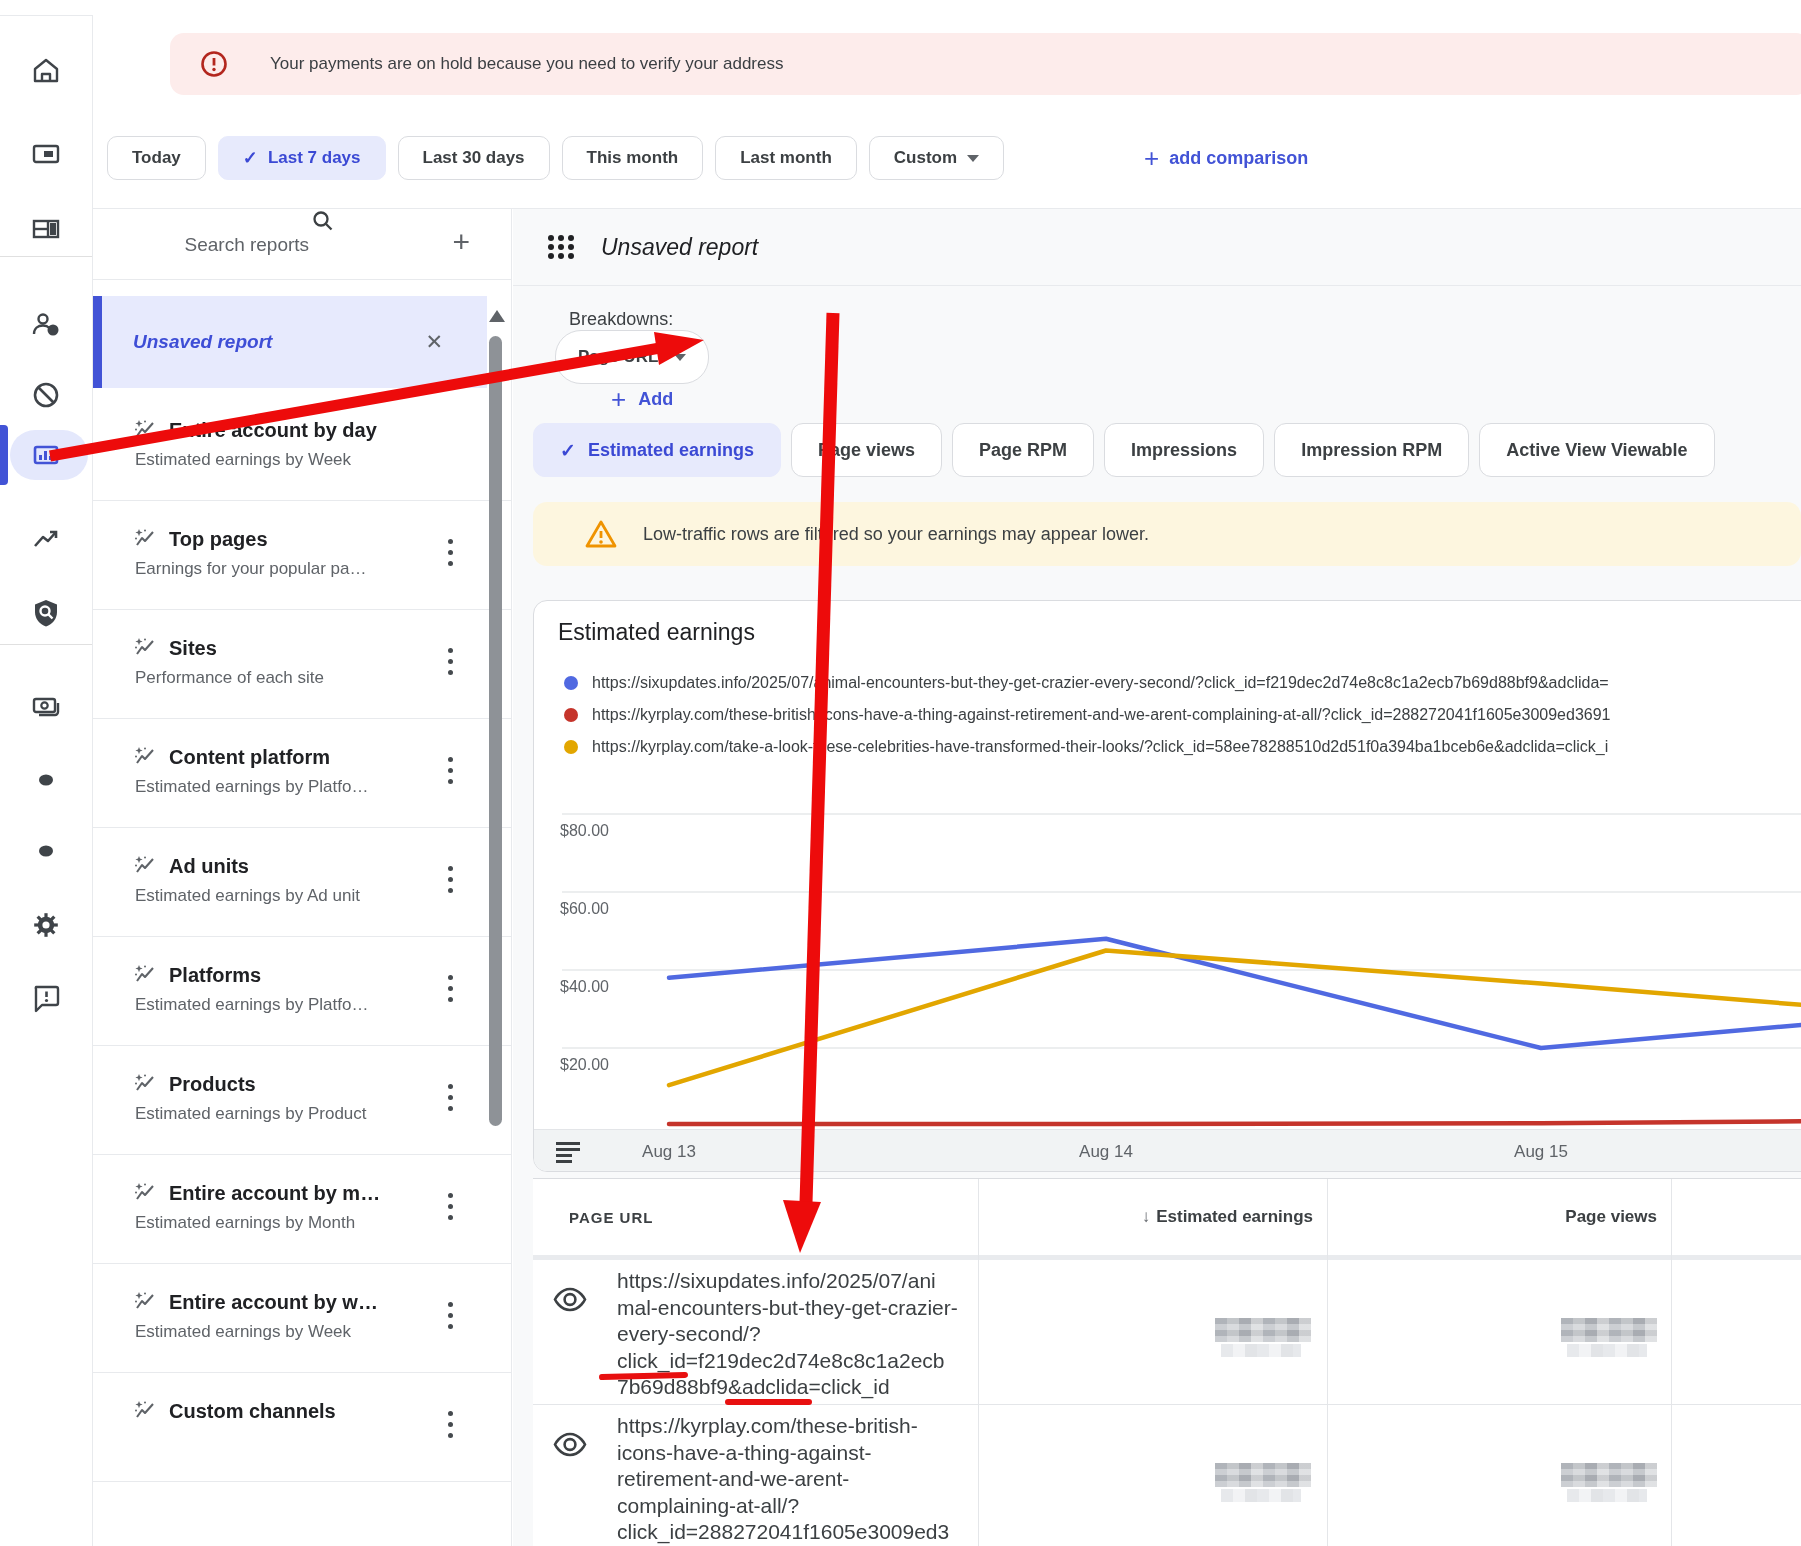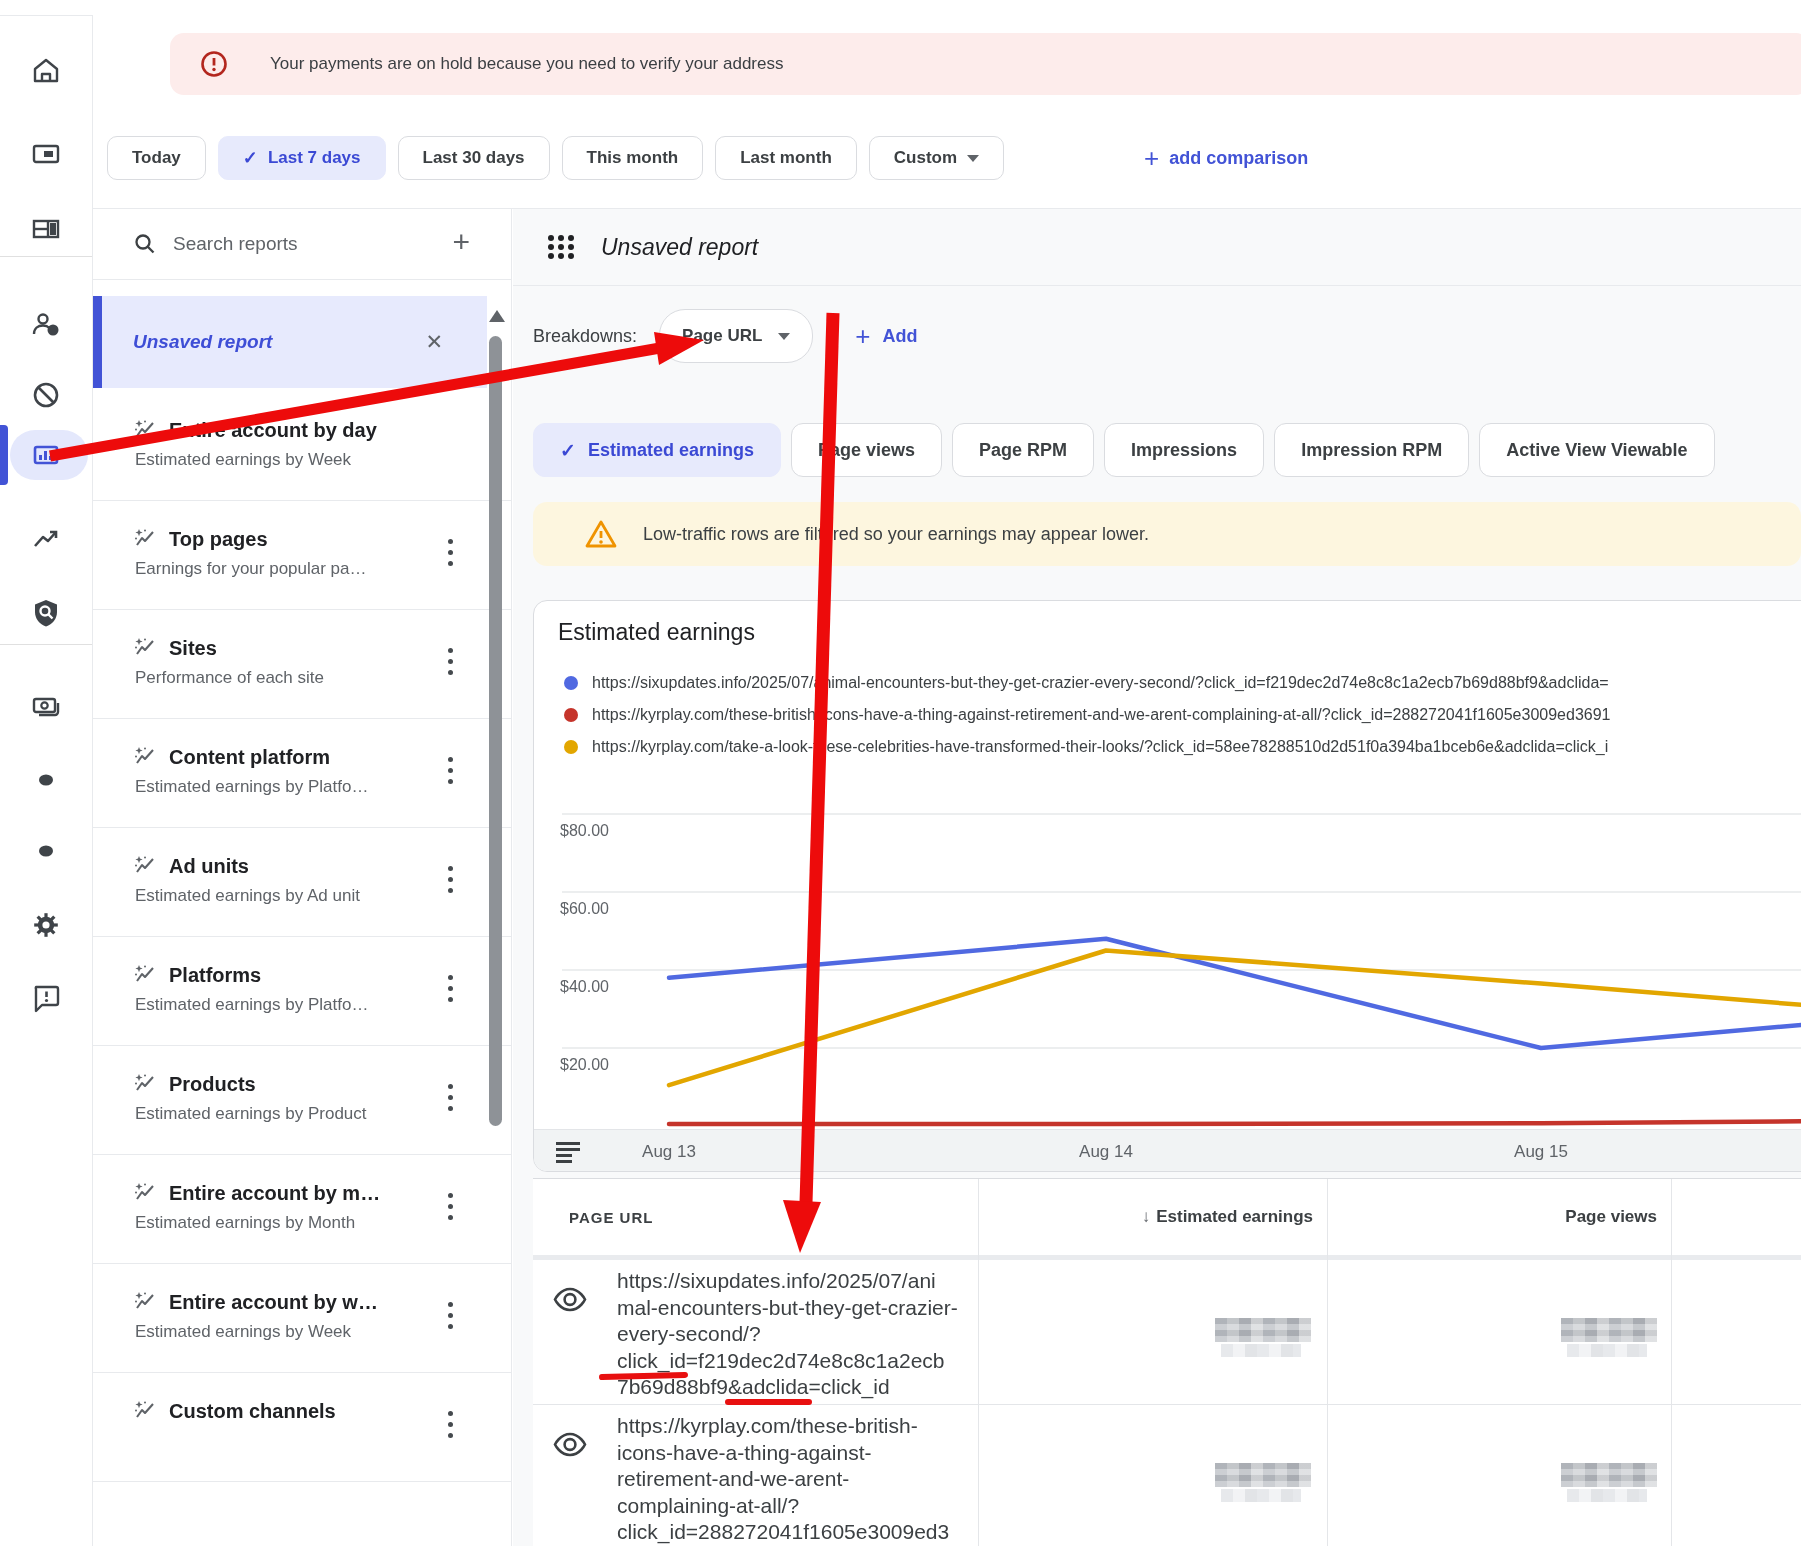--- a/index.html
+++ b/index.html
@@ -25,21 +25,21 @@
   .datebtn.selected{background:#e7eafc;border-color:#e7eafc;color:#3b49d4;}
   .datebtn .chk{color:#3b49d4;font-size:18px;}
   .caret{width:0;height:0;border-left:6px solid transparent;border-right:6px solid transparent;border-top:7px solid #5f6368;display:inline-block;}
   #addcmp{display:inline-flex;align-items:center;gap:10px;color:#4253d6;font-size:18px;font-weight:bold;margin-left:14px;}
   #addcmp .plus{font-size:26px;font-weight:normal;line-height:1;}
 
   #hdiv{position:absolute;left:93px;top:208px;width:1708px;height:1px;background:#e8eaed;}
 
   
   #panel{position:absolute;left:93px;top:209px;width:419px;height:1337px;background:#fff;border-right:1px solid #e8eaed;box-sizing:border-box;}
-  #search-row{position:absolute;left:0;top:0;width:419px;height:70px;border-bottom:1px solid #e8eaed;display:flex;align-items:center;}
+  #search-row{position:absolute;left:0;top:0;width:419px;height:70px;border-bottom:1px solid #e8eaed;display:flex;align-items:center;flex-direction:column;}
   #search-row input{border:none;outline:none;font-size:19px;color:#3c4043;font-family:"Liberation Sans",sans-serif;width:250px;background:transparent;}
   #search-row input::placeholder{color:#5f6368;}
   #panel-plus{position:absolute;right:42px;top:18px;font-size:30px;color:#5f6368;font-weight:normal;line-height:1;}
   #sel-report{position:absolute;left:0;top:87px;width:394px;height:92px;background:#e7eafd;display:flex;align-items:center;}
   #sel-bar{position:absolute;left:0;top:0;width:9px;height:92px;background:#4253d6;}
   #sel-report .name{margin-left:40px;font-style:italic;font-size:19px;font-weight:bold;color:#3e4ed6;}
   #sel-close{position:absolute;right:44px;font-size:21px;color:#5f6368;}
   #report-list{position:absolute;left:0;top:183px;width:419px;}
   .rep-item{position:relative;width:419px;height:109px;border-bottom:1px solid #e8eaed;box-sizing:border-box;}
   .rep-item .trow{position:absolute;left:40px;top:26px;display:flex;align-items:center;gap:12px;}
@@ -50,21 +50,21 @@
   
   #sb-up{position:absolute;left:489px;top:310px;width:0;height:0;border-left:8px solid transparent;border-right:8px solid transparent;border-bottom:12px solid #5f6368;}
   #sb-thumb{position:absolute;left:489px;top:336px;width:13px;height:790px;background:#8e9297;border-radius:7px;}
 
   
   #main{position:absolute;left:513px;top:209px;width:1288px;height:1337px;background:#f8f9fa;}
   #main-title-row{position:absolute;left:0;top:0;width:1288px;height:76px;border-bottom:1px solid #e8eaed;display:flex;align-items:center;}
   #grid9{margin-left:35px;display:grid;grid-template-columns:repeat(3,7px);grid-gap:3px;}
   #grid9 i{width:6px;height:6px;border-radius:50%;background:#202124;display:block;}
   #main-title{margin-left:26px;font-size:23px;font-style:italic;color:#202124;}
-  #bd-row{position:absolute;left:20px;top:100px;display:flex;align-items:center;}
+  #bd-row{position:absolute;left:20px;top:100px;display:flex;align-items:center;flex-direction:column;}
   #bd-label{font-size:18px;color:#3c4043;}
   #bd-select{margin-left:22px;height:52px;padding:0 22px;border:1px solid #dadce0;border-radius:26px;background:#fff;display:flex;align-items:center;gap:16px;font-size:17px;font-weight:bold;color:#3c4043;}
   #bd-add{margin-left:42px;display:flex;align-items:center;gap:12px;color:#4253d6;font-size:18px;font-weight:bold;}
   #bd-add .plus{font-size:26px;font-weight:normal;}
   #chips{position:absolute;left:20px;top:214px;display:flex;gap:10px;}
   .chip{height:54px;display:inline-flex;align-items:center;gap:12px;padding:0 26px;border:1px solid #dadce0;border-radius:12px;background:#fff;font-size:18px;font-weight:bold;color:#3c4043;box-sizing:border-box;white-space:nowrap;}
   .chip.selected{background:#e7eafc;border-color:#e7eafc;color:#3b49d4;}
   .chip .chk{color:#3b49d4;font-size:19px;}
   #warn{position:absolute;left:20px;top:293px;width:1268px;height:64px;background:#fdf6df;border-radius:14px;display:flex;align-items:center;box-sizing:border-box;}
   #warn .txt{margin-left:26px;font-size:18px;color:#3c4043;}

